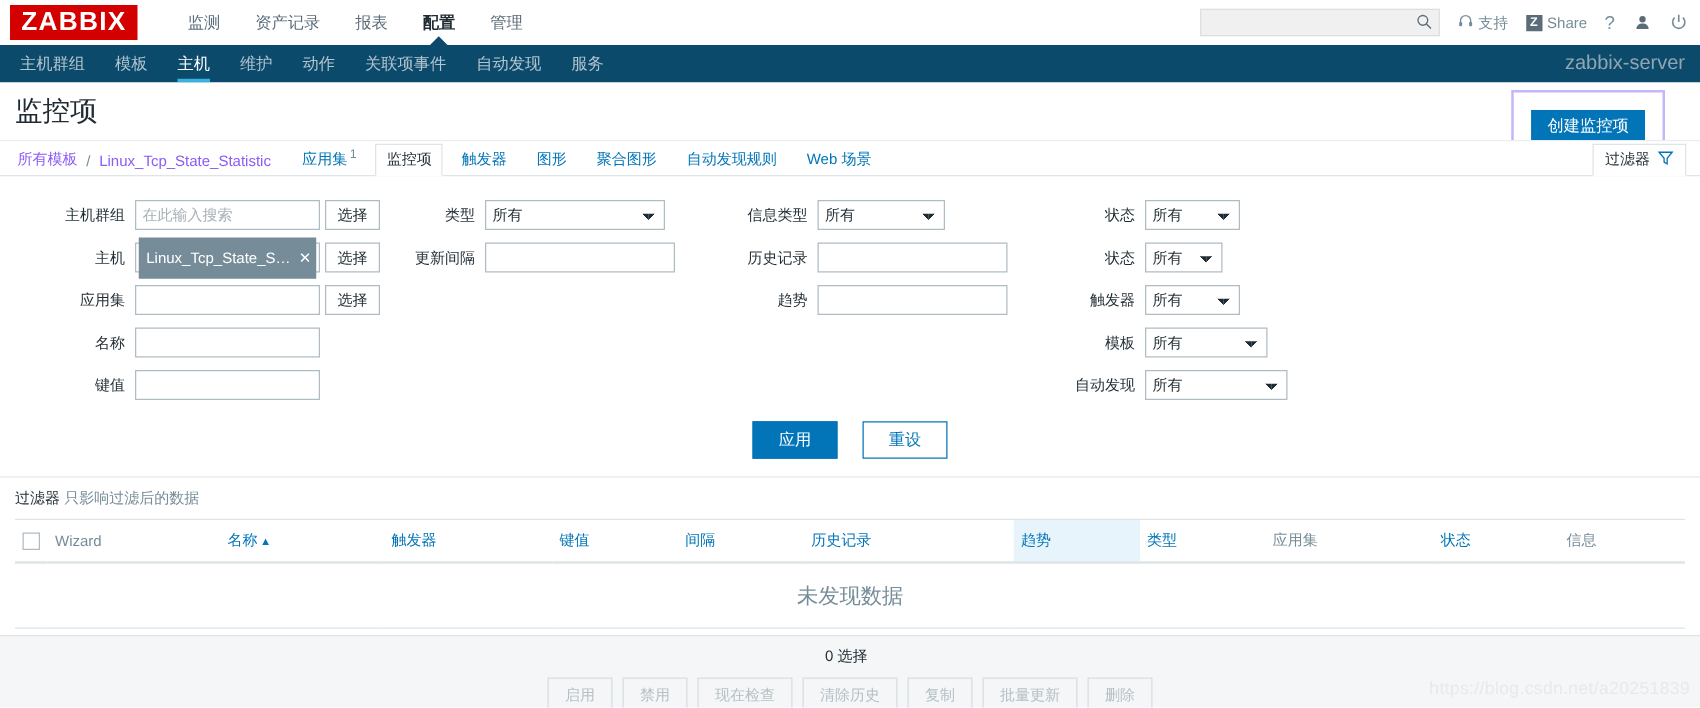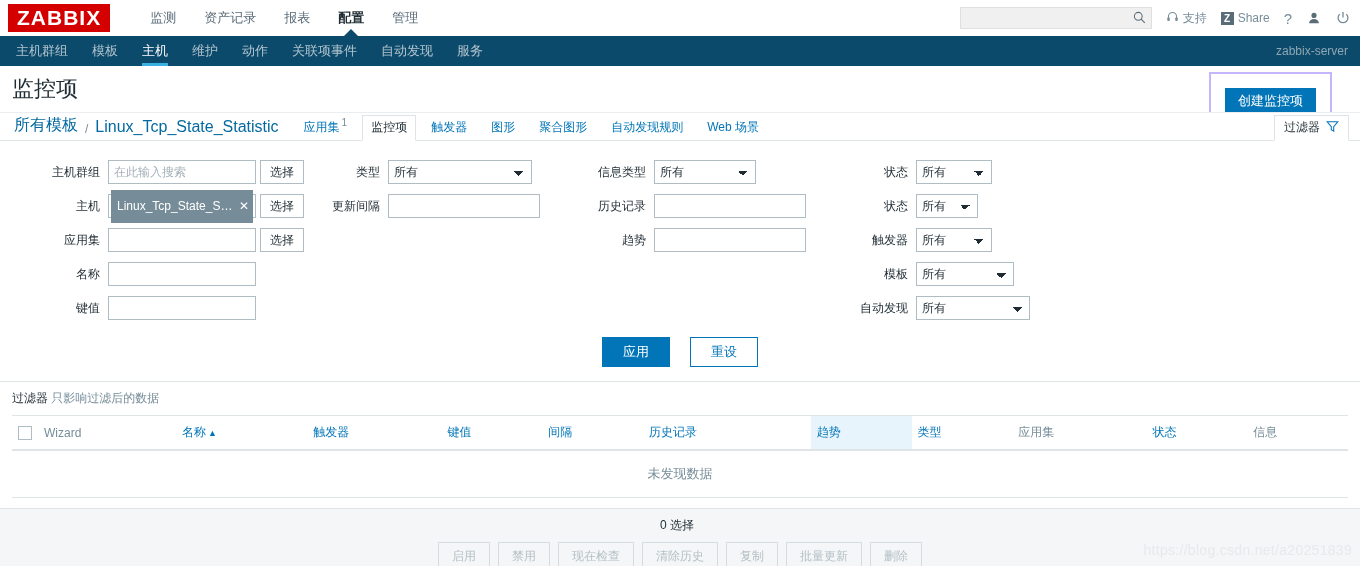--- a/index.html
+++ b/index.html
@@ -87,21 +87,21 @@
   .subnav-item:first-child { margin-left: 4px; }
   .subnav-item.active { color: #ffffff; }
   .subnav-item.active::after {
     content: ""; position: absolute;
     left: 12px; right: 12px; bottom: 0; height: 3px;
     background: #38b0e0;
   }
   .server-label {
     position: absolute; right: 12px; top: 0;
     height: 30px; line-height: 30px;
-    color: #8fa6b3; font-size: 12px; text-align: center;
+    color: #8fa6b3; font-size: 16px; text-align: center;
   }
 
   
   .titlebar {
     height: 46px; padding: 0 12px;
     display: flex; align-items: center;
     position: relative; background: #fff;
   }
   .page-title { font-size: 22px; color: #1f2c33; font-weight: normal; }
 
@@ -118,21 +118,21 @@
   }
 
   
   .crumbbar {
     height: 28px; border-top: 1px solid #ebeef0;
     display: flex; align-items: flex-end;
     padding: 0 12px; position: relative;
     background: #fff;
   }
   .crumb {
-    font-size: 16px; color: #0369a1;
+    font-size: 12px; color: #8b5cf6;
     padding: 4px 2px; cursor: pointer; white-space: nowrap;
   }
   .crumb-sep { color: #768d99; padding: 4px 5px; font-size: 12px; }
   .tab {
     font-size: 12px; color: #0275b8;
     padding: 4px 9px; margin-left: 6px;
     cursor: pointer; white-space: nowrap;
     position: relative;
   }
   .tab .sup { font-size: 10px; color: #768d99; margin-left: 2px; vertical-align: super;}
@@ -251,21 +251,21 @@
   table.list thead th.hl { background: #e8f4fb; }
   table.list thead th.cb { width: 26px; padding-left: 6px; }
   .hdr-cb {
     width: 14px; height: 14px;
     border: 1px solid #b0bcc3; background: #fff;
     display: inline-block; cursor: pointer; vertical-align: middle;
   }
   .sort-arrow { font-size: 9px; margin-left: 2px; }
   table.list td.nodata {
     text-align: center; color: #768d99;
-    padding: 14px 0; font-size: 13px;
+    padding: 14px 0; font-size: 17px;
     border-bottom: 1px solid #dfe4e7;
   }
   .table-footer {
     text-align: right; padding: 8px 2px;
     font-size: 12px; color: #768d99;
   }
   .table-footer b { color: #1f2c33; font-weight: normal; }
 
   
   .footbar {

